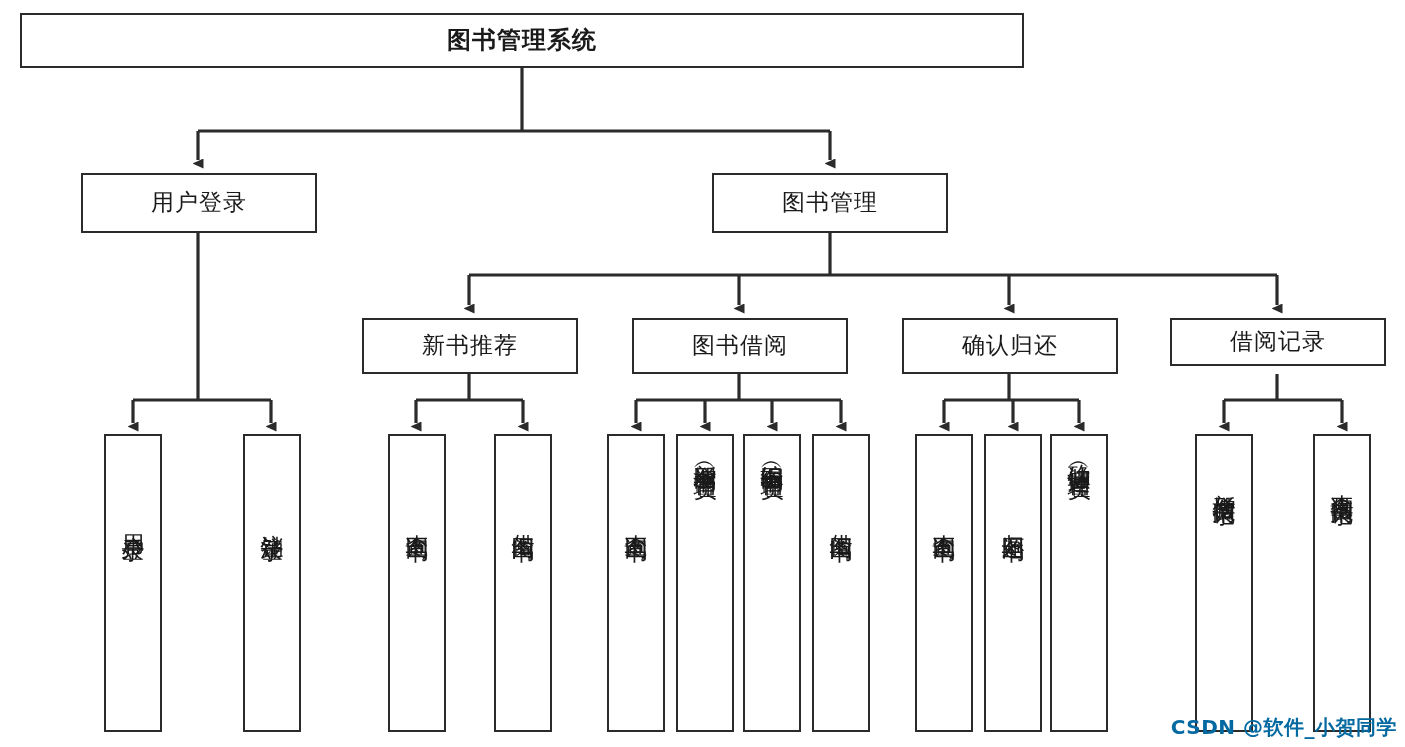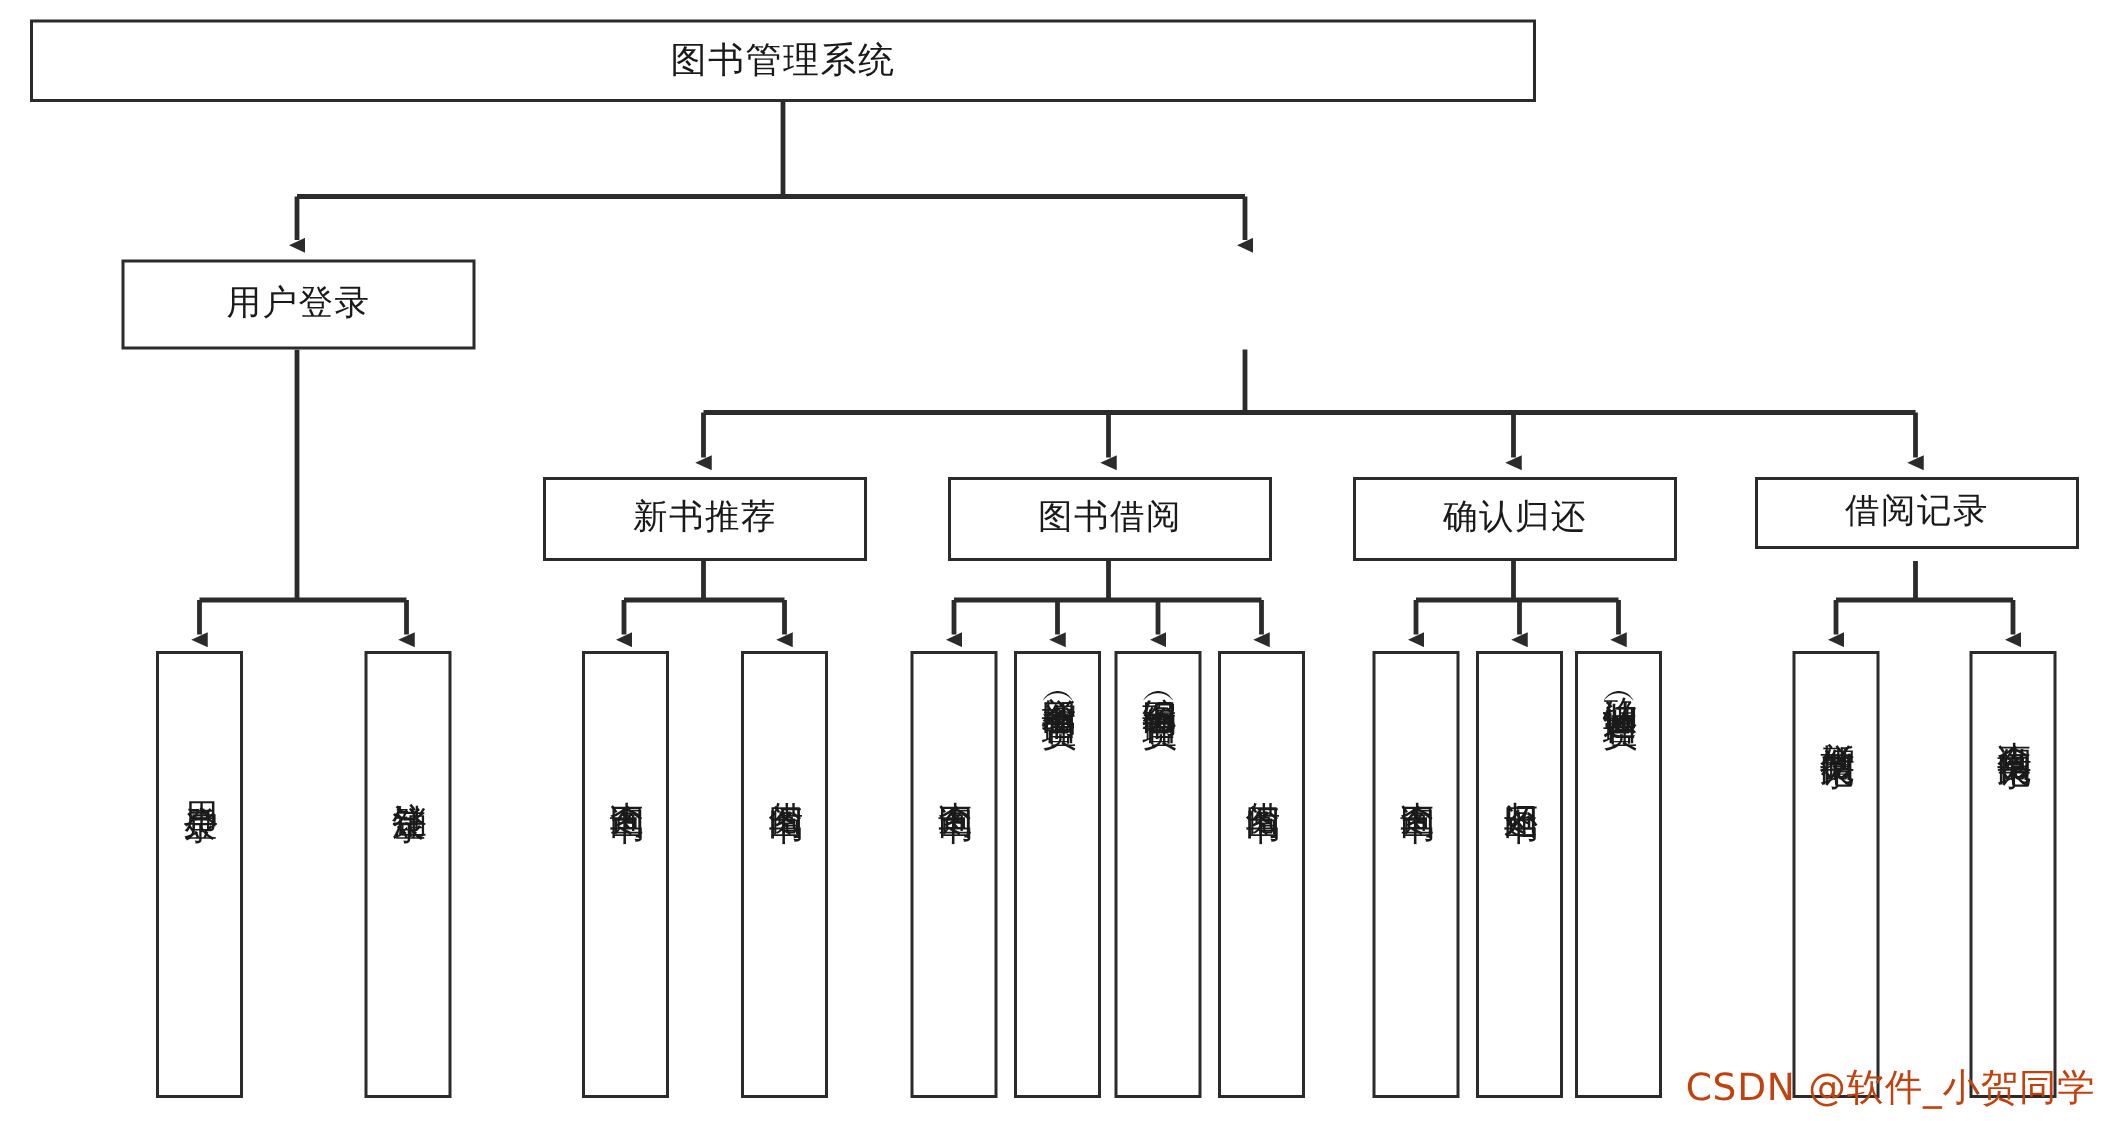--- a/index.html
+++ b/index.html
@@ -52,25 +52,26 @@
     font-size:23px;
     line-height:1.18;
     letter-spacing:2px;
     white-space:nowrap;
     display:block;
   }
   .watermark{
     position:absolute;
     right:8px;
     bottom:6px;
-    font-size:25px;
-    color:#c2410c;
+    font-size:20px;
+    color:#0369a1;
     letter-spacing:0.5px;
     white-space:nowrap;
     user-select:none;
+    font-weight:bold;
   }
 </style>
 </head>
 <body>
 
 <div id="stage">
 
   <svg id="wires" viewBox="0 0 1405 747" xmlns="http://www.w3.org/2000/svg">
     <defs>
       <marker id="arrow" markerWidth="10" markerHeight="11" refX="1.5" refY="5.5" orient="auto" markerUnits="userSpaceOnUse">
@@ -116,26 +117,29 @@
       <path d="M1013,400 L1013,423" marker-end="url(#arrow)"></path>
       <path d="M1079,400 L1079,423" marker-end="url(#arrow)"></path>
 
       <path d="M1277,374 L1277,400"></path>
       <path d="M1224,400 L1342,400"></path>
       <path d="M1224,400 L1224,423" marker-end="url(#arrow)"></path>
       <path d="M1342,400 L1342,423" marker-end="url(#arrow)"></path>
     </g>
   </svg>
 
-  <div class="node h root" style="left:20px; top:13px; width:1004px; height:55px;">
+  <div class="node h root" style="left:20px; top:13px; width:1004px; height:55px;font-weight:bold;">
     <span class="lbl">图书管理系统</span>
   </div>
 
   <div class="node h" style="left:81px; top:173px; width:236px; height:60px;">
     <span class="lbl">用户登录</span>
+  </div>
+  <div class="node h" style="left:712px; top:173px; width:236px; height:60px;">
+    <span class="lbl">图书管理</span>
   </div>
 
   <div class="node h" style="left:362px; top:318px; width:216px; height:56px;">
     <span class="lbl">新书推荐</span>
   </div>
   <div class="node h" style="left:632px; top:318px; width:216px; height:56px;text-align:right;">
     <span class="lbl">图书借阅</span>
   </div>
   <div class="node h" style="left:902px; top:318px; width:216px; height:56px;">
     <span class="lbl">确认归还</span>

